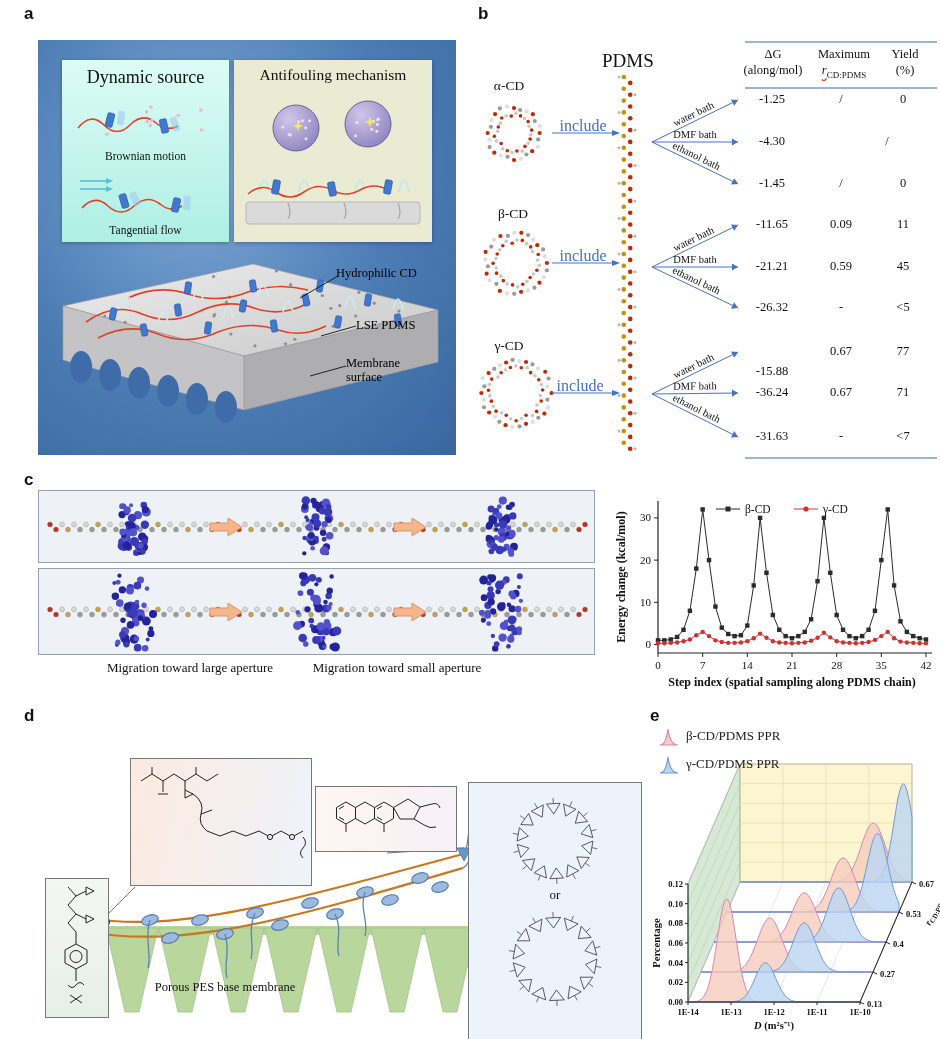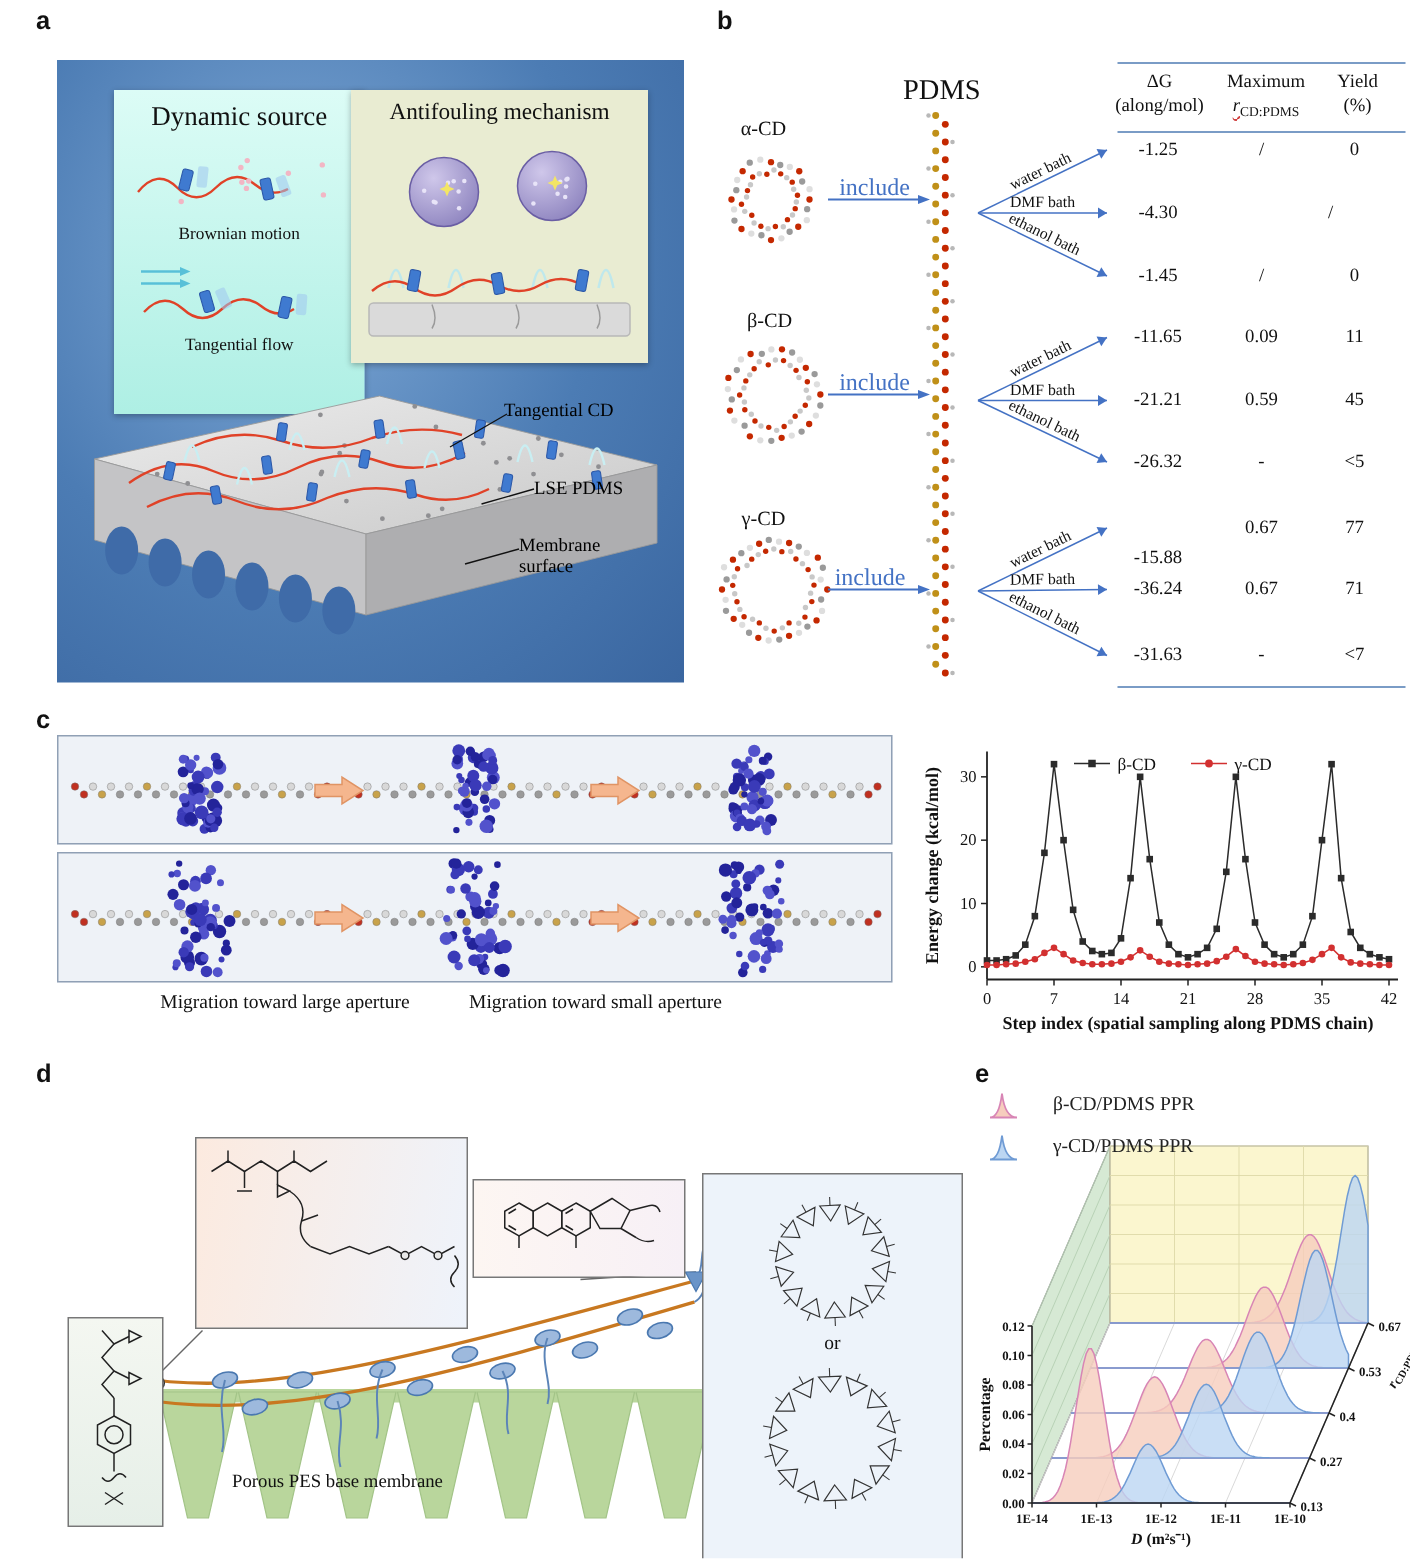--- a/index.html
+++ b/index.html
@@ -3,42 +3,42 @@
 <meta charset="utf-8">
 <style>
   *{margin:0;padding:0;box-sizing:border-box;}
   body{width:940px;height:1039px;background:#fff;font-family:"Liberation Serif",serif;color:#111;}
   #fig{position:relative;width:940px;height:1039px;background:#fff;overflow:hidden;}
   svg.abs{position:absolute;}
   svg text{font-family:"Liberation Serif",serif;fill:#111;}
   .plabel{position:absolute;font:bold 17px "Liberation Sans",sans-serif;color:#111;}
   #panelA{position:absolute;left:38px;top:40px;width:418px;height:415px;
     background:radial-gradient(ellipse at 38% 32%, #7fa9d6 0%, #4c7cb4 55%, #3a66a0 100%);}
-  .ds-box{position:absolute;left:38px;top:20px;width:167px;height:216px;
+  .ds-box{position:absolute;left:24px;top:20px;width:167px;height:182px;
     background:linear-gradient(180deg,#dcfcf6,#aeefe4);box-shadow:0 1px 4px rgba(0,0,0,.3);}
   .ds-title{margin-top:7px;text-align:center;font-size:18px;}
   .ds-cap{position:absolute;width:100%;text-align:center;font-size:11.5px;}
   .af-box{position:absolute;left:196px;top:20px;width:198px;height:182px;background:#e9ecd2;box-shadow:0 1px 4px rgba(0,0,0,.3);}
   .af-title{margin-top:6px;text-align:center;font-size:15.5px;}
   .callout{position:absolute;font-size:12.5px;color:#000;line-height:1.15;}
   .cdname{position:absolute;width:46px;text-align:center;font-size:13.5px;}
   .inc{position:absolute;width:60px;text-align:center;font-size:16px;color:#4472c4;}
   #pdmsLab{position:absolute;left:602px;top:50px;width:50px;text-align:center;font-size:19px;}
   .th{position:absolute;text-align:center;font-size:12.5px;line-height:1.3;}
   .th i{font-style:italic;}
   .th sub{font-size:9px;}
   .rwavy{text-decoration-line:underline;text-decoration-style:wavy;text-decoration-color:#d04040;text-underline-offset:2px;}
   .brow{position:absolute;left:739px;display:flex;font-size:12.5px;height:16px;}
   .brow span{display:inline-block;text-align:center;}
   .cbox{position:absolute;background:#eef2f7;border:1px solid #90a0b5;}
   .ccap{position:absolute;font-size:13px;text-align:center;}
   .dbox{position:absolute;border:1.2px solid #777;}
   #orLab{position:absolute;left:0;top:104px;width:100%;text-align:center;font-size:13px;}
   #pesLab{position:absolute;left:125px;top:980px;width:200px;text-align:center;font-size:12.5px;}
-  .eleg{position:absolute;display:flex;align-items:center;gap:22px;font-size:13px;color:#222;}
+  .eleg{position:absolute;display:flex;align-items:center;gap:6px;font-size:13px;color:#222;}
 </style>
 </head>
 <body>
 
 <div id="fig">
 
   <div class="plabel" style="left:24px;top:4px">a</div>
   <div class="plabel" style="left:478px;top:4px">b</div>
   <div class="plabel" style="left:24px;top:470px">c</div>
   <div class="plabel" style="left:24px;top:706px">d</div>
@@ -179,21 +179,21 @@
           <rect x="-3" y="-6" width="6" height="12" rx="1.5" fill="#3f7ad0" stroke="#2c58a8" stroke-width="0.7" transform="translate(300,84) rotate(10)"></rect>
           <rect x="-3" y="-6" width="6" height="12" rx="1.5" fill="#3f7ad0" stroke="#2c58a8" stroke-width="0.7" transform="translate(360,82) rotate(-8)"></rect>
           <rect x="-3" y="-6" width="6" height="12" rx="1.5" fill="#3f7ad0" stroke="#2c58a8" stroke-width="0.7" transform="translate(150,50) rotate(8)"></rect>
           <rect x="-3" y="-6" width="6" height="12" rx="1.5" fill="#3f7ad0" stroke="#2c58a8" stroke-width="0.7" transform="translate(215,48) rotate(-8)"></rect>
           <rect x="-3" y="-6" width="6" height="12" rx="1.5" fill="#3f7ad0" stroke="#2c58a8" stroke-width="0.7" transform="translate(282,48) rotate(8)"></rect>
         </g>
       <line x1="300" y1="38" x2="262" y2="60" stroke="#111" stroke-width="0.9"></line>
       <line x1="318" y1="88" x2="283" y2="98" stroke="#111" stroke-width="0.9"></line>
       <line x1="308" y1="128" x2="272" y2="138" stroke="#111" stroke-width="0.9"></line>
     </svg>
-    <div class="callout" style="left:298px;top:226px">Tangential CD</div>
+    <div class="callout" style="left:298px;top:226px">Hydrophilic CD</div>
     <div class="callout" style="left:318px;top:278px">LSE PDMS</div>
     <div class="callout" style="left:308px;top:316px;width:82px">Membrane surface</div>
   </div>
 
   <svg id="bArt" class="abs" style="left:460px;top:35px" width="478" height="430">
       <line x1="285" y1="7" x2="477" y2="7" stroke="#7a9cc6" stroke-width="1.3"></line>
       <line x1="285" y1="53" x2="477" y2="53" stroke="#7a9cc6" stroke-width="1.3"></line>
       <line x1="285" y1="423" x2="477" y2="423" stroke="#7a9cc6" stroke-width="1.3"></line>
       <circle cx="163.8" cy="42" r="2.3" fill="#c09018"></circle>
       <circle cx="159" cy="42" r="1.5" fill="#b8b8b8"></circle>

